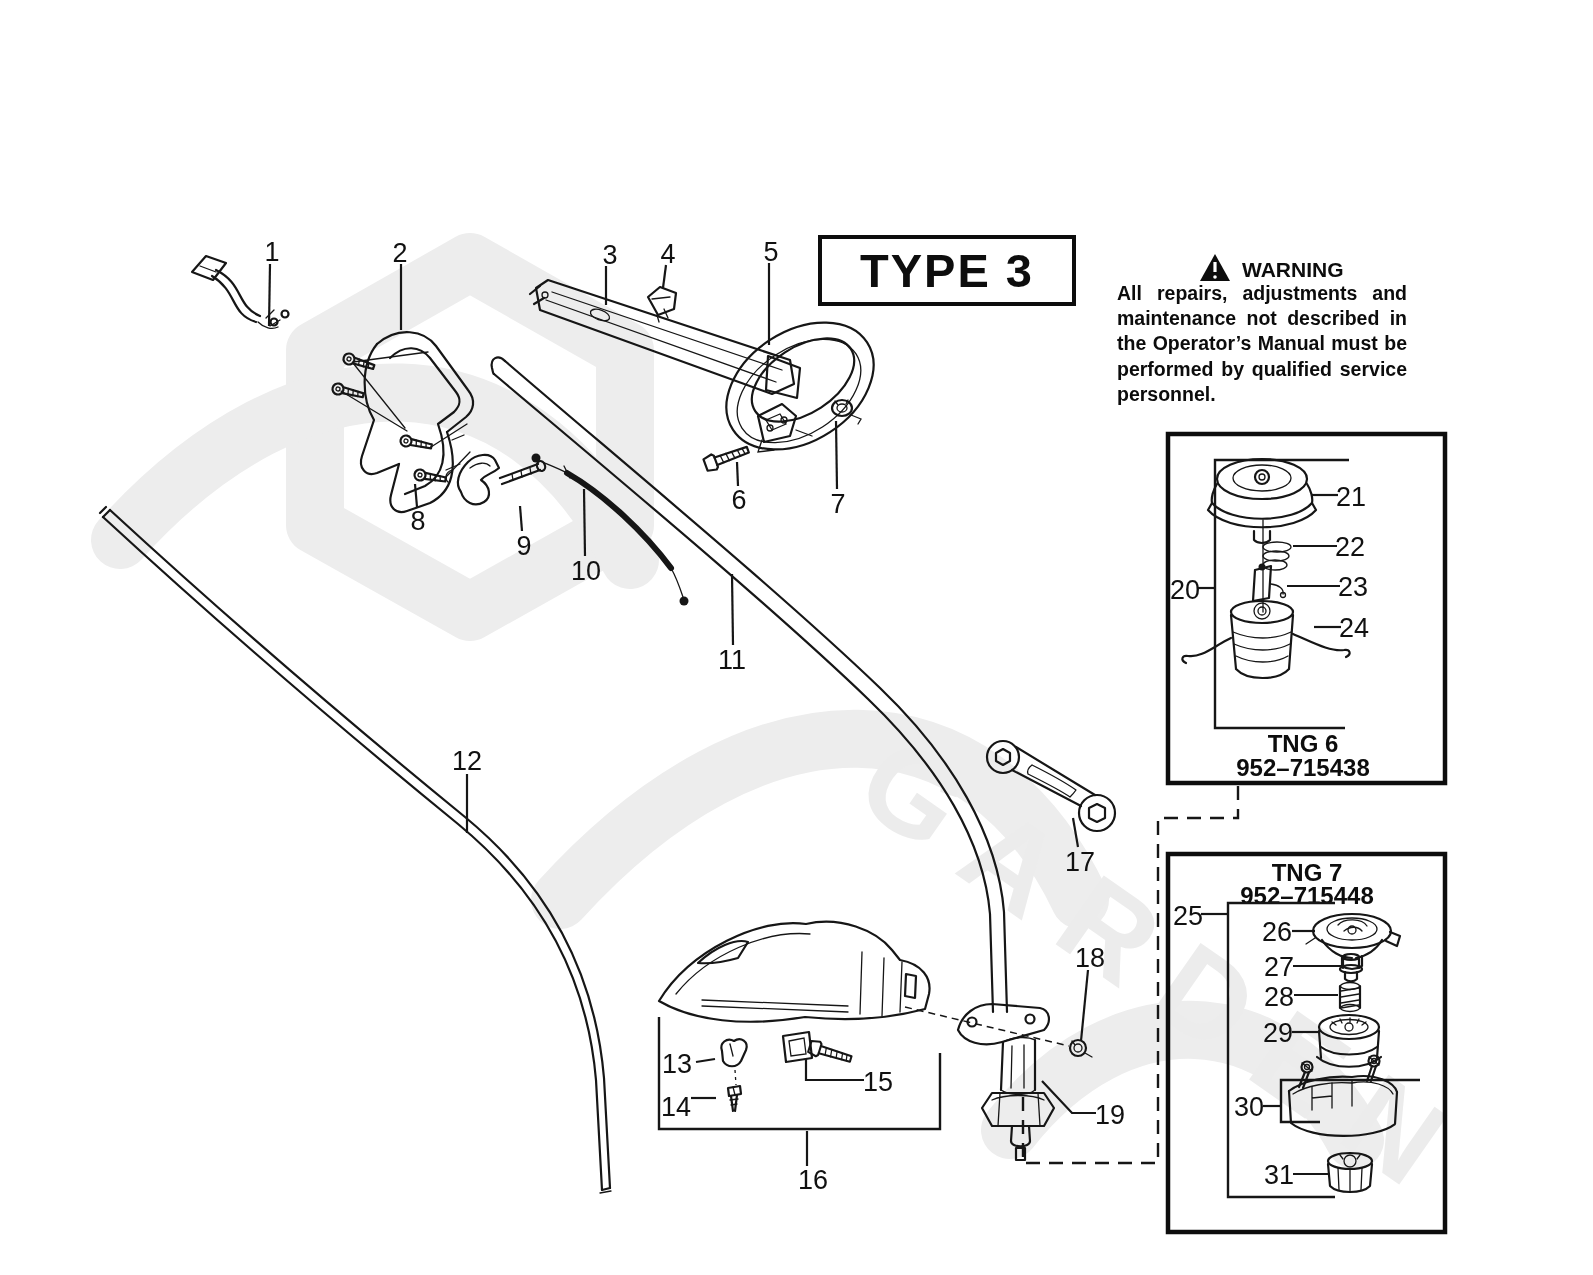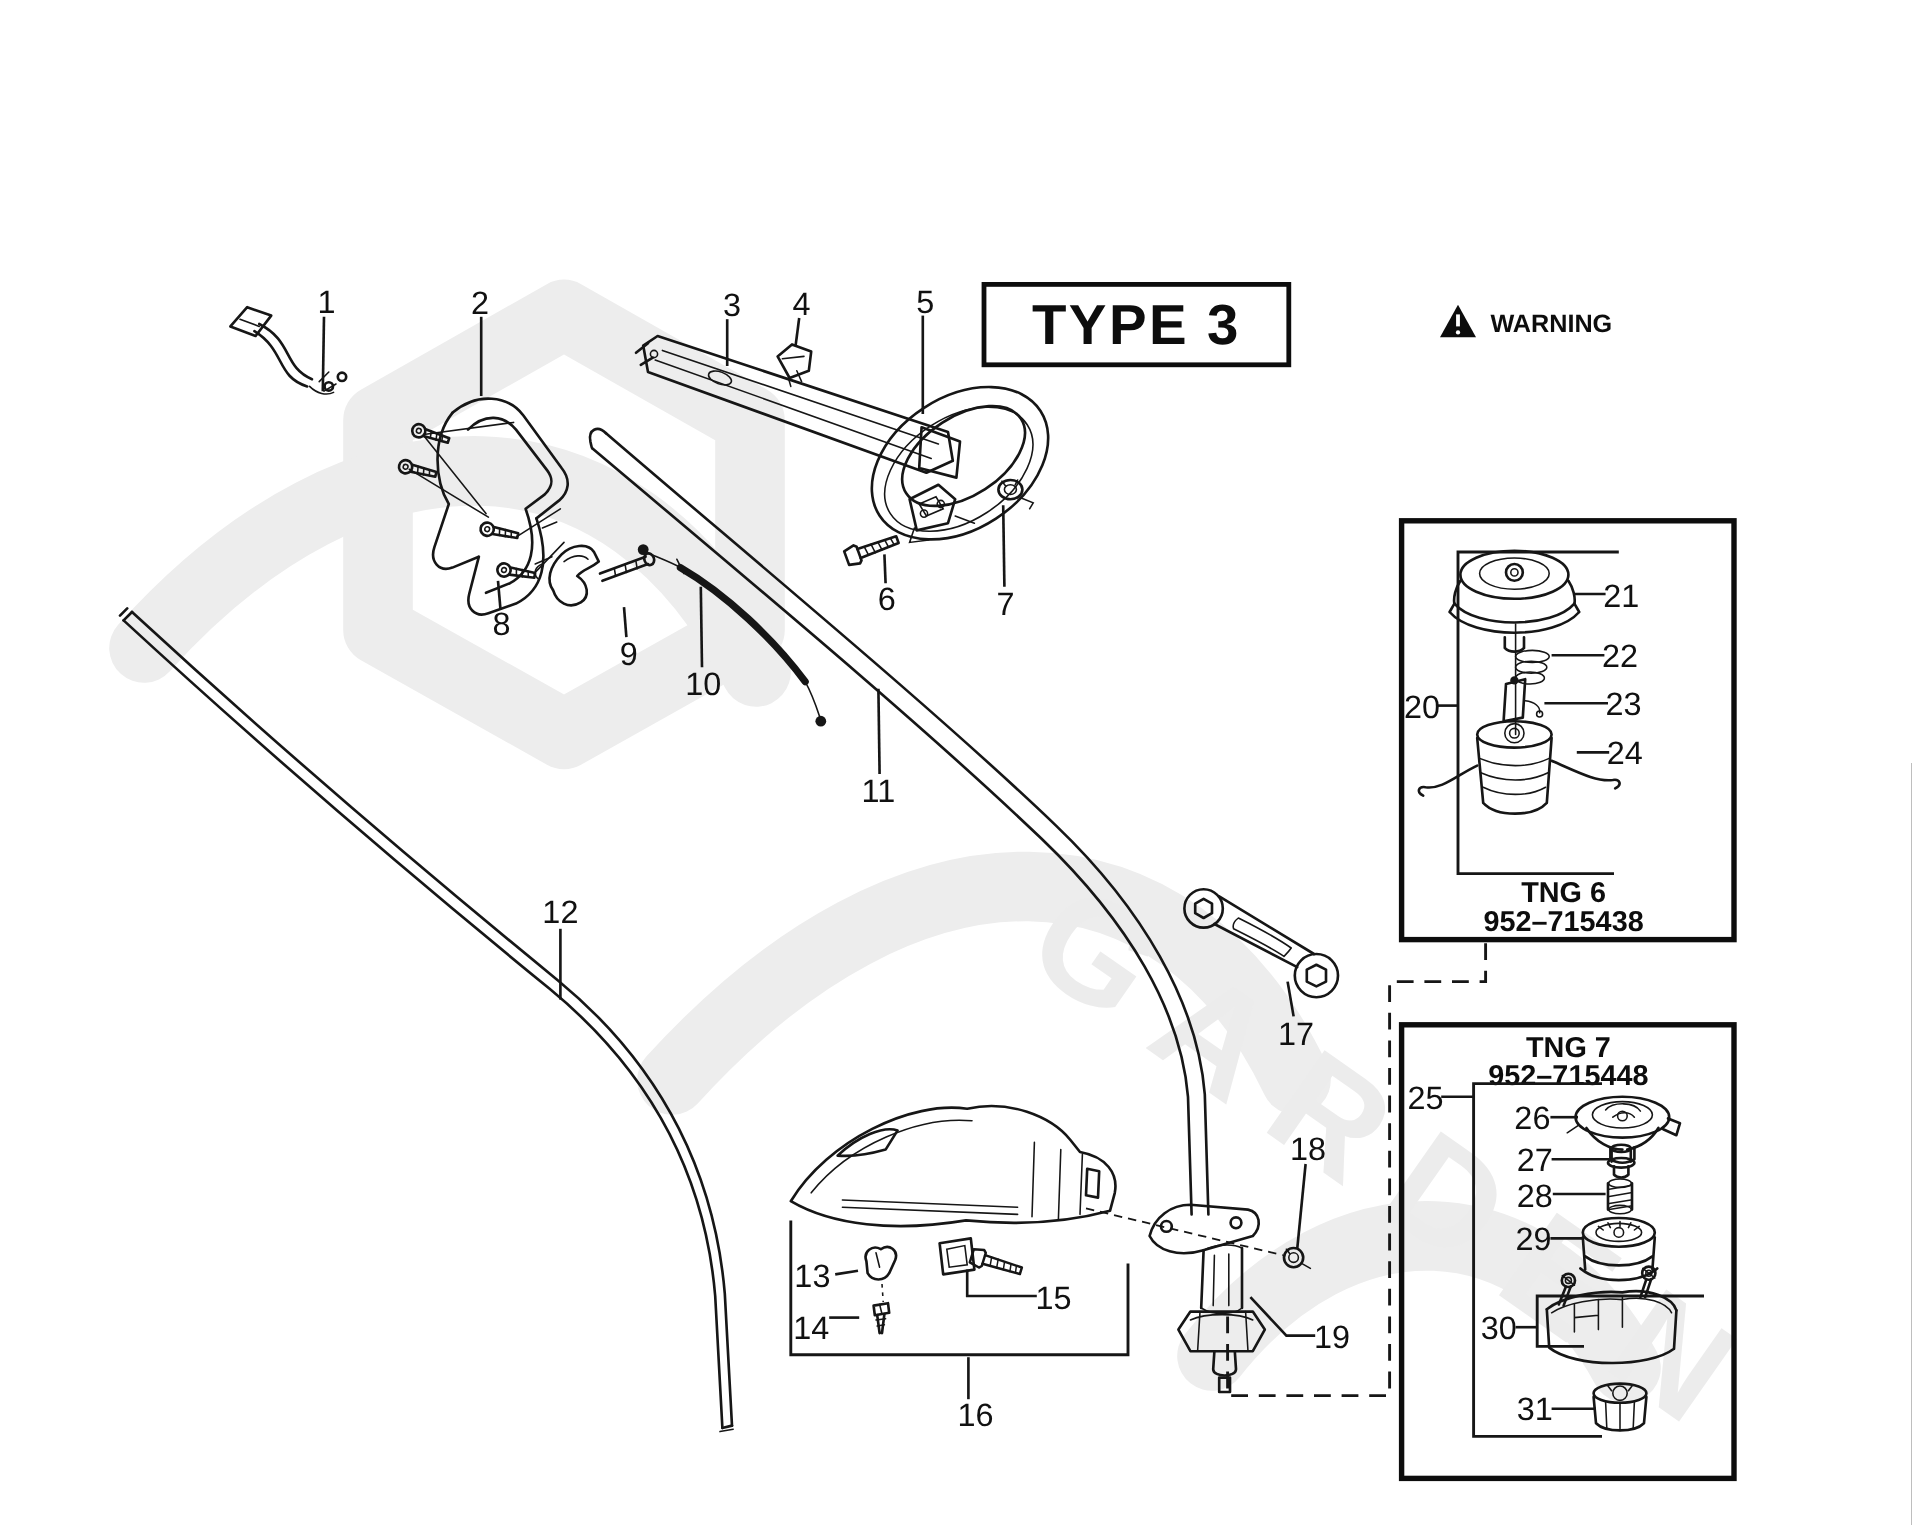--- a/index.html
+++ b/index.html
@@ -376,13 +376,20 @@
         <text x="1279" y="1005.5" class="callout">28</text>
         <polyline points="1292,1032 1320,1032" class="leader"></polyline>
         <text x="1278" y="1041.5" class="callout">29</text>
         <polyline points="1263,1106 1281,1106" class="leader"></polyline>
         <text x="1249" y="1115.5" class="callout">30</text>
         <polyline points="1293,1174 1330,1174" class="leader"></polyline>
         <text x="1279" y="1183.5" class="callout">31</text>
       </g>
 </svg>
 
+<div class="warning-text" id="warning-lines">
+      <div class="warning-line">All repairs, adjustments and</div>
+      <div class="warning-line">maintenance not described in</div>
+      <div class="warning-line">the Operator’s Manual must be</div>
+      <div class="warning-line">performed by qualified service</div>
+      <div class="warning-line last">personnel.</div>
+    </div>
 </div>
 
 </body></html>

